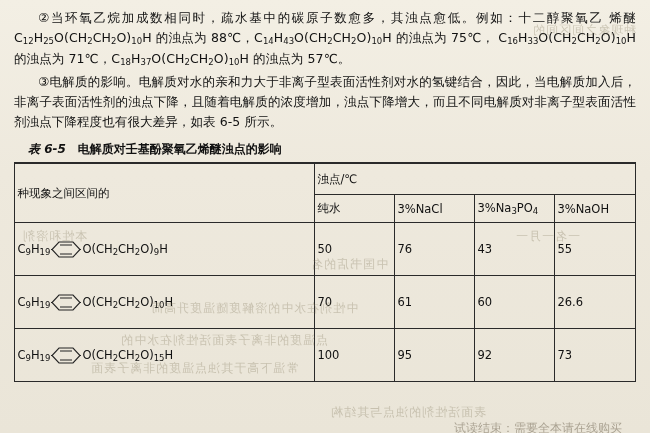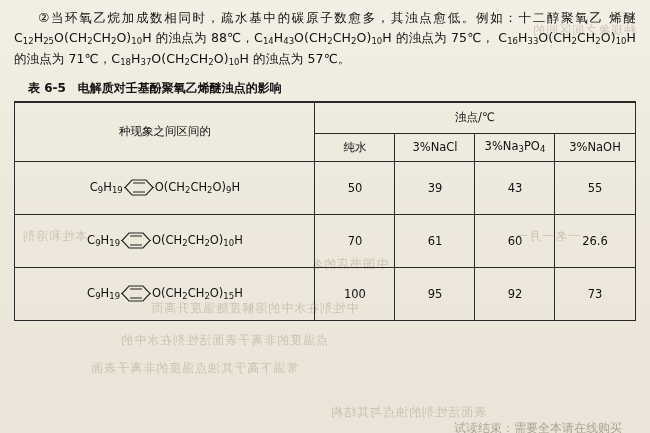--- a/index.html
+++ b/index.html
@@ -42,33 +42,33 @@
   
   .table-wrap {
     margin-top: 9px;
   }
   .tbl-caption {
     font-size: 12px;
     font-weight: bold;
     margin: 0 0 4px 0;
     padding-left: 14px;
   }
-  .tbl-caption .cap-num { margin-right: 12px; }
+  .tbl-caption .cap-num { margin-right: 12px; font-style: italic; }
   table.data {
     border-collapse: collapse;
     width: 620px;
     margin: 0 auto;
     table-layout: fixed;
     background: transparent;
   }
   table.data td, table.data th {
     border: 1px solid #2a2a2a;
     font-size: 11.5px;
     font-weight: normal;
-    text-align: center;
+    text-align: left;
     vertical-align: middle;
     padding: 3px 2px;
   }
   table.data .hdr-left {
     width: 300px;
     height: 52px;
   }
   table.data .hdr-oil {
     height: 22px;
   }
@@ -130,20 +130,23 @@
   <div class="ghost g8">表面活性剂的浊点与其结构</div>
   <div class="ghost g9">试读结束：需要全本请在线购买</div>
 
 
   <p class="para indent">
     ②当环氧乙烷加成数相同时，疏水基中的碳原子数愈多，其浊点愈低。例如：十二醇聚氧乙
     烯醚 <span class="nowrap">C<sub>12</sub>H<sub>25</sub>O(CH<sub>2</sub>CH<sub>2</sub>O)<sub>10</sub>H</span> 的浊点为 88℃，<span class="nowrap">C<sub>14</sub>H<sub>43</sub>O(CH<sub>2</sub>CH<sub>2</sub>O)<sub>10</sub>H</span> 的浊点为 75℃，
     <span class="nowrap">C<sub>16</sub>H<sub>33</sub>O(CH<sub>2</sub>CH<sub>2</sub>O)<sub>10</sub>H</span> 的浊点为 71℃，<span class="nowrap">C<sub>18</sub>H<sub>37</sub>O(CH<sub>2</sub>CH<sub>2</sub>O)<sub>10</sub>H</span> 的浊点为 57℃。
   </p>
 
+  <p class="para indent">
+    ③电解质的影响。电解质对水的亲和力大于非离子型表面活性剂对水的氢键结合，因此，当电解质加入后，非离子表面活性剂的浊点下降，且随着电解质的浓度增加，浊点下降增大，而且不同电解质对非离子型表面活性剂浊点下降程度也有很大差异，如表 6-5 所示。
+  </p>
 
   <div class="table-wrap">
     <div class="tbl-caption">
       <span class="cap-num">表 6-5</span><span>电解质对壬基酚聚氧乙烯醚浊点的影响</span>
     </div>
 
     <table class="data">
       <colgroup>
         <col style="width:300px">
         <col style="width:80px">
@@ -173,21 +176,21 @@
                   <line x1="0" y1="8.5" x2="1" y2="8.5" stroke="#222" stroke-width="1.1"></line>
                   <line x1="29" y1="8.5" x2="30" y2="8.5" stroke="#222" stroke-width="1.1"></line>
                   <line x1="9" y1="4" x2="21" y2="4" stroke="#222" stroke-width="1"></line>
                   <line x1="9" y1="13" x2="21" y2="13" stroke="#222" stroke-width="1"></line>
                 </svg>
               </span>
               <span>O(CH<sub>2</sub>CH<sub>2</sub>O)<sub>9</sub>H</span>
             </span>
           </td>
           <td>50</td>
-          <td>39</td>
+          <td>76</td>
           <td>43</td>
           <td>55</td>
         </tr>
 
         <tr class="datarow">
           <td>
             <span class="formula">
               <span>C<sub>9</sub>H<sub>19</sub></span>
               <span class="benzene">
                 <svg width="30" height="17" viewBox="0 0 30 17">

